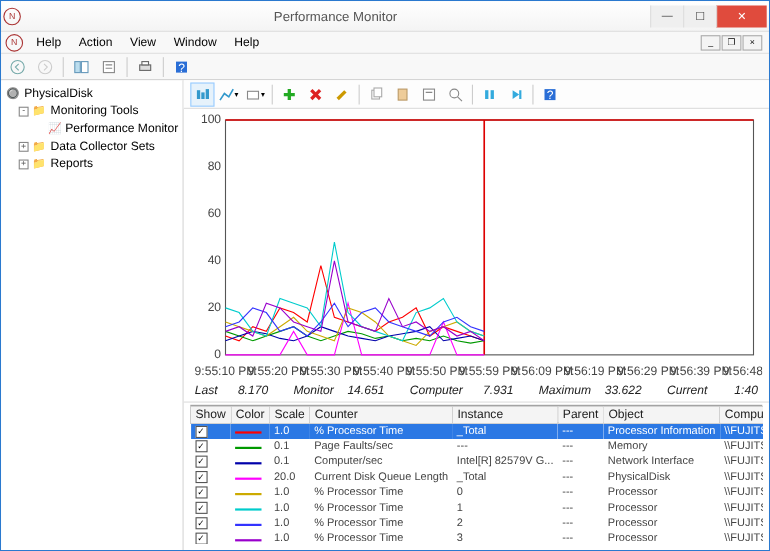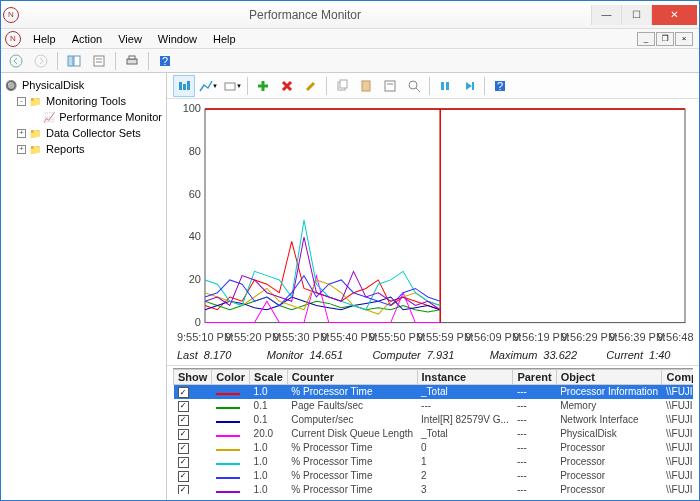--- a/index.html
+++ b/index.html
@@ -24,25 +24,25 @@
 .tree .exp { width:9px; height:9px; border:1px solid #888; display:flex; align-items:center; justify-content:center; font-size:8px; line-height:1; color:#555;}
 .tree .spacer{width:11px;}
 .ticon { width:14px; height:14px; display:inline-flex; align-items:center; justify-content:center; font-size:10px;}
 .mainpane { flex:1; display:flex; flex-direction:column; background:#fff; min-width:0; }
 .toolbar2 { height:26px; display:flex; align-items:center; gap:2px; padding:0 6px; background:#fdfdfd; border-bottom:1px solid #ddd; flex-shrink:0;}
 .tbtn2 { width:22px;height:22px;display:flex;align-items:center;justify-content:center;cursor:pointer;border:1px solid transparent;}
 .tbtn2.sel{border:1px solid #9cf;background:#e6f2fb;}
 .chartwrap { flex:0 0 auto; position:relative; height: 248px; padding:4px 6px 0 6px;}
 svg.chart { width:100%; height:100%; }
 .statsbar { display:flex; gap:6px; padding:2px 10px 4px 10px; font-size:11px; color:#222; border-bottom:1px solid #ddd; flex-shrink:0;font-style:italic;}
-.statsbar .lbl{} .statsbar .val{ min-width:40px; }
+.statsbar .lbl{} .statsbar .val{ text-align:right; min-width:40px; }
 .statsbar .grow{flex:1;}
 .ctable { flex:1; overflow:auto; border-top:1px solid #999; margin:2px 6px 6px 6px;}
 table { width:100%; border-collapse:collapse; font-size:11px; color:#222;}
-th { text-align:left; font-weight:700; background:#f4f4f4; border:1px solid #ccc; padding:1px 4px; position:sticky; top:0;margin-top:32px;}
+th { text-align:left; font-weight:400; background:#f4f4f4; border:1px solid #ccc; padding:1px 4px; position:sticky; top:0;margin-top:32px;}
 td { padding:0 4px; border-right: none; white-space:nowrap; overflow:hidden; text-overflow:ellipsis;}
 tr.row td { height:14px; font-size:10px; color:#444;}
 tr.row.selected td { background:#2b78e4; color:#fff; }
 .chk { width:11px;height:11px;border:1px solid #555;display:inline-flex;align-items:center;justify-content:center;font-size:8px;line-height:1;background:#fff;color:#000;}
 .colorline { display:inline-block; width:24px; height:2px; }
 .ico-svg{width:14px;height:14px;}
 </style>
 </head>
 <body>
 

